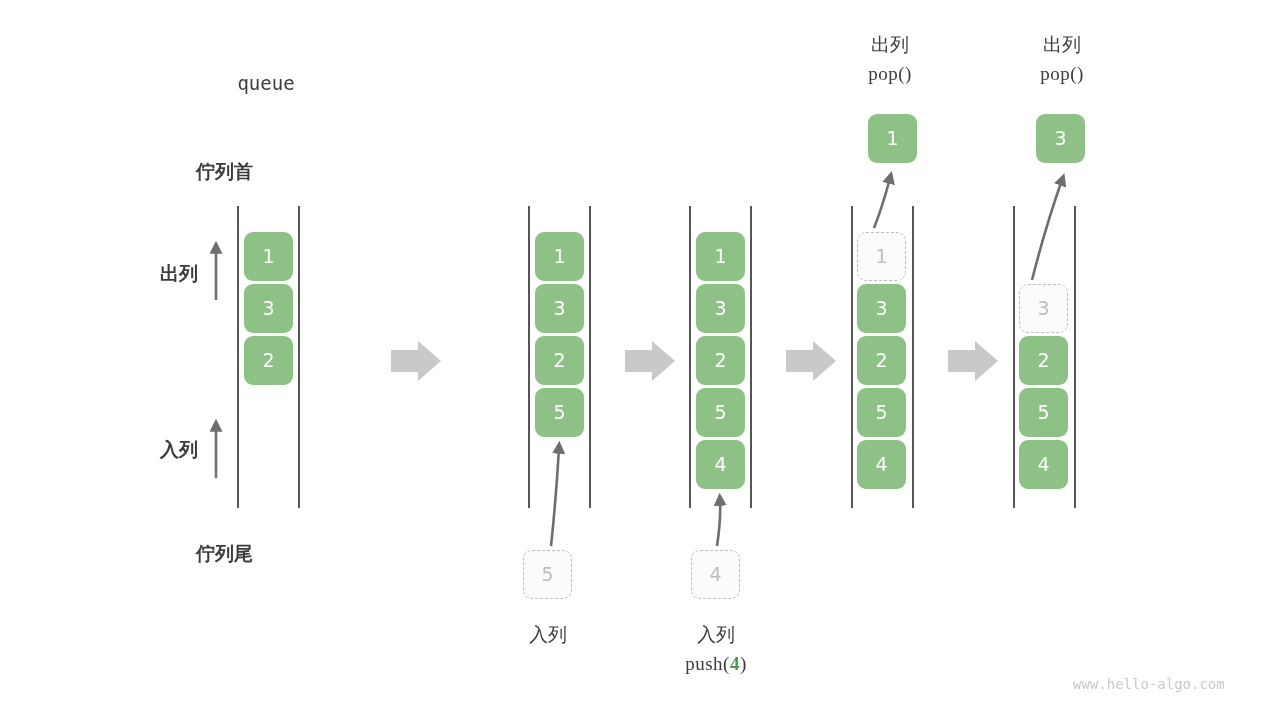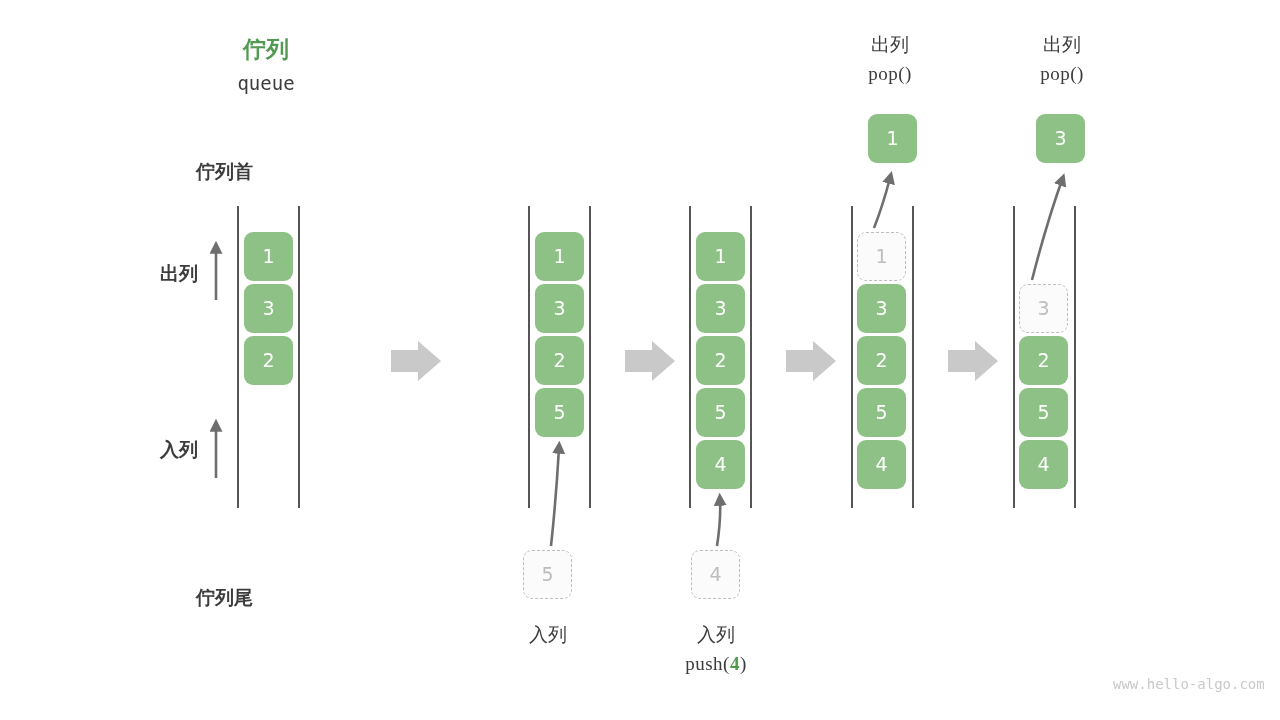--- a/index.html
+++ b/index.html
@@ -113,25 +113,24 @@
     left: 0; top: 0;
     width: 1280px; height: 720px;
     pointer-events: none;
   }
 </style>
 </head>
 <body>
 
 <div id="stage">
 
-  <div class="abs title-cn" style="left:186px; top:34px; width:160px;">佇列</div>
   <div class="abs title-en" style="left:186px; top:72px; width:160px;">queue</div>
 
   <div class="abs edge-label" style="left:196px; top:159px; width:140px;">佇列首</div>
-  <div class="abs edge-label" style="left:196px; top:541px; width:140px;margin-top:44px;">佇列尾</div>
+  <div class="abs edge-label" style="left:196px; top:541px; width:140px;">佇列尾</div>
 
   <div class="abs side-label" style="left:88px; top:261px; width:110px;">出列</div>
   <div class="abs side-label" style="left:88px; top:437px; width:110px;">入列</div>
 
   <div class="abs rail" style="left:237px; top:206px; height:302px;"></div>
   <div class="abs rail" style="left:298px; top:206px; height:302px;"></div>
   <div class="abs cell" style="left:244px; top:232px;">1</div>
   <div class="abs cell" style="left:244px; top:284px;">3</div>
   <div class="abs cell" style="left:244px; top:336px;">2</div>
 
@@ -221,15 +220,15 @@
 
     <g>
       <path d="M874,228 Q883,205 890,178" stroke="#6e6e6e" stroke-width="2.6" fill="none" marker-end="url(#mk-dark)"></path>
     </g>
 
     <g>
       <path d="M1032,280 Q1046,225 1062,180" stroke="#6e6e6e" stroke-width="2.6" fill="none" marker-end="url(#mk-dark)"></path>
     </g>
   </svg>
 
-  <div class="abs watermark" style="left:1113px; top:676px;">www.hello-algo.com</div>
+  <div class="abs watermark" style="left:1073px; top:676px;">www.hello-algo.com</div>
 
 </div>
 
 </body></html>

